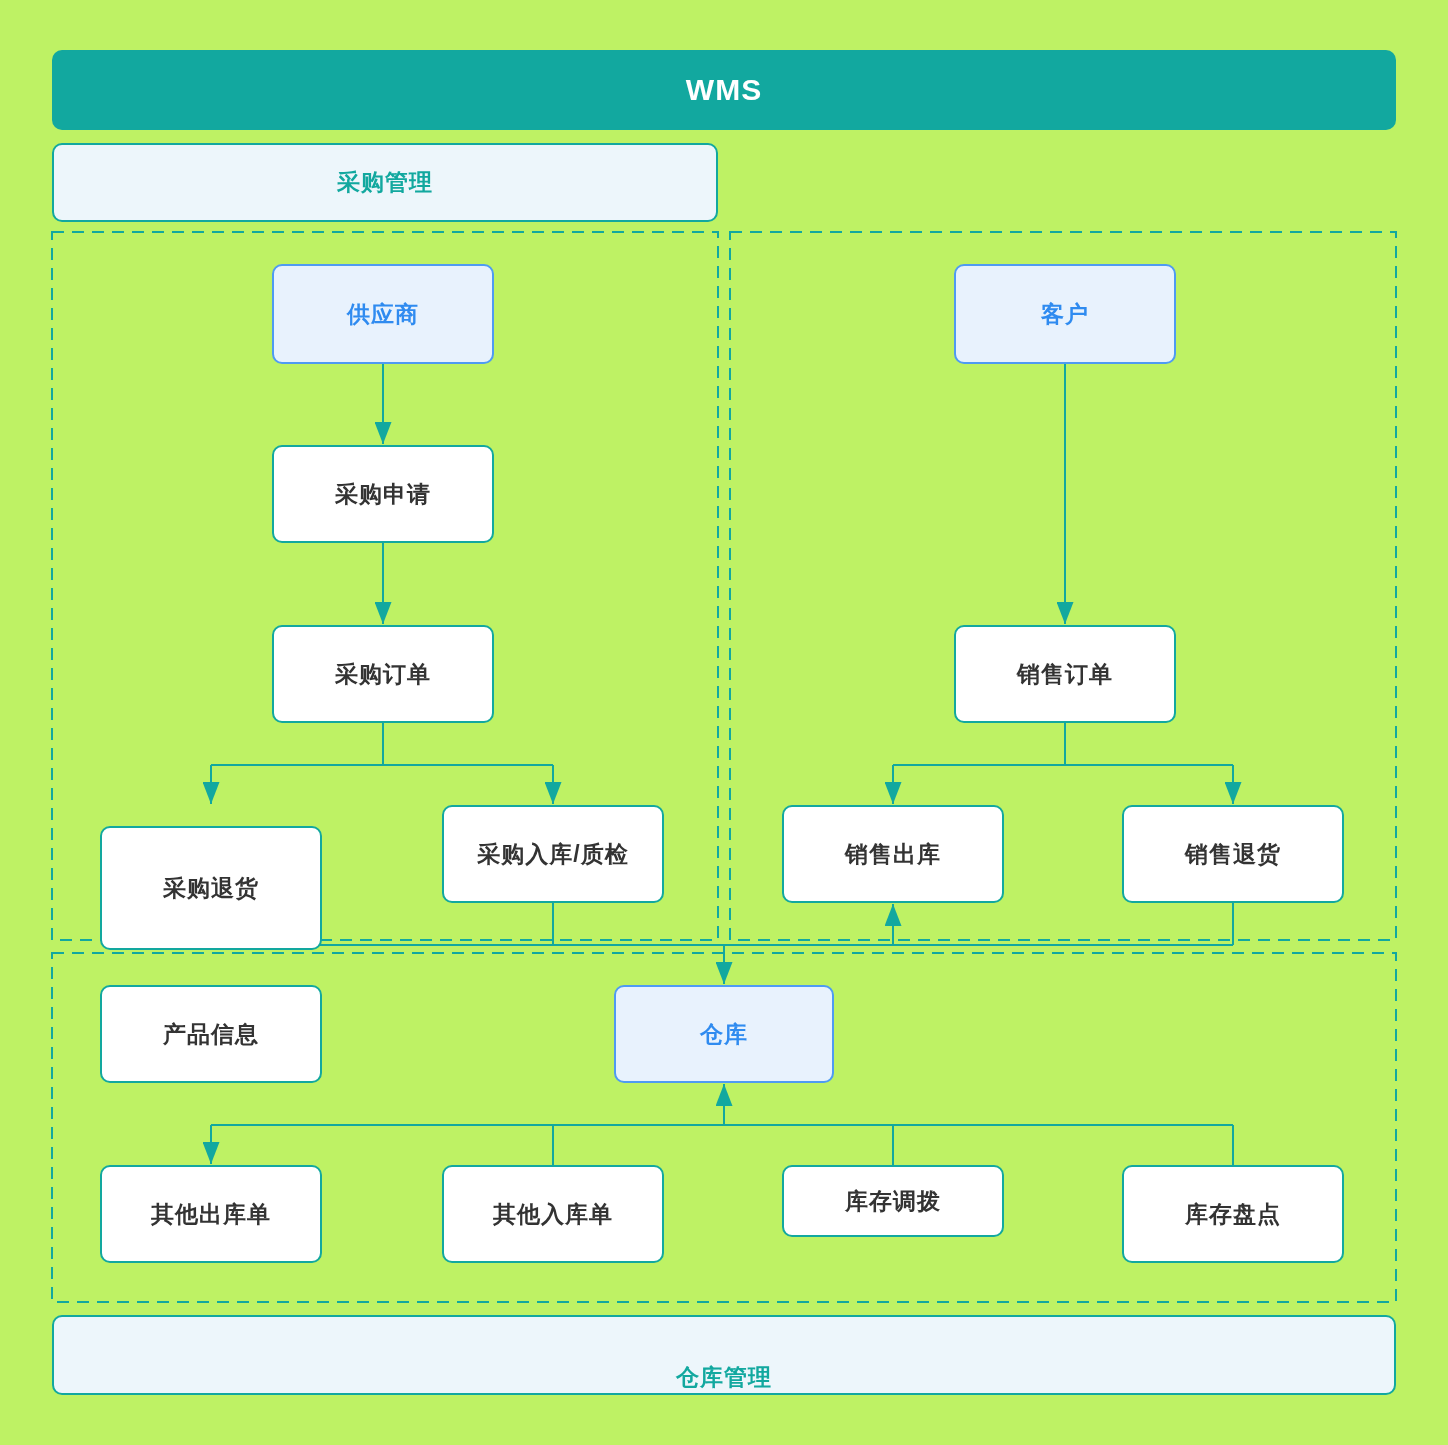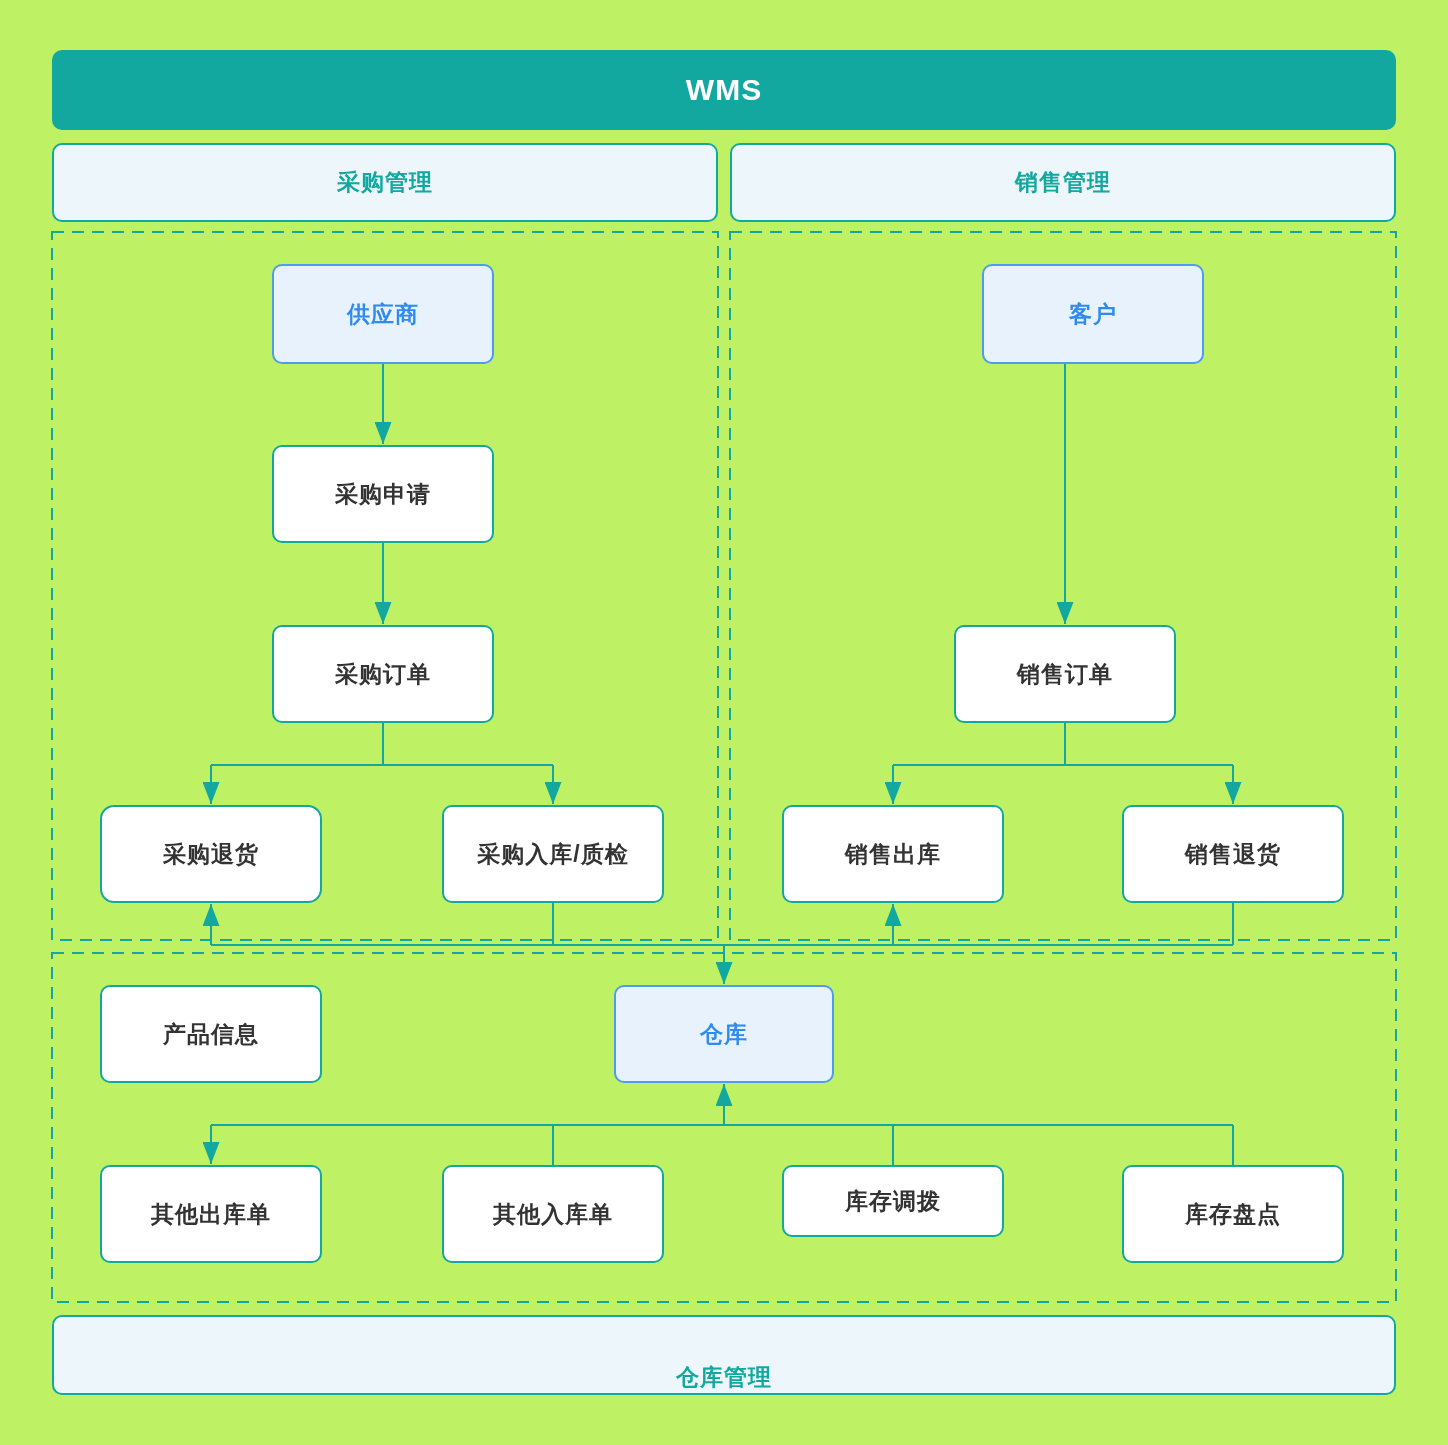--- a/index.html
+++ b/index.html
@@ -92,41 +92,38 @@
     </g>
   </svg>
 
   <div class="banner">
     <span>WMS</span>
   </div>
 
   <div class="section-header" style="left:52px;top:143px;width:666px;">
     <span>采购管理</span>
   </div>
-  <div class="section-header" style="left:730px;top:143px;width:666px;">
-    <span>销售管理</span>
-  </div>
 
   <div class="node highlight" style="left:272px;top:264px;width:222px;height:100px;">
     <span>供应商</span>
   </div>
   <div class="node" style="left:272px;top:445px;width:222px;height:98px;">
     <span>采购申请</span>
   </div>
   <div class="node" style="left:272px;top:625px;width:222px;height:98px;justify-content:center;">
     <span>采购订单</span>
   </div>
-  <div class="node" style="left:100px;top:805px;width:222px;height:98px;border-radius:14px;">
+  <div class="node" style="left:100px;top:826px;width:222px;height:124px;">
     <span>采购退货</span>
   </div>
   <div class="node" style="left:442px;top:805px;width:222px;height:98px;">
     <span>采购入库/质检</span>
   </div>
 
-  <div class="node highlight" style="left:954px;top:264px;width:222px;height:100px;margin-left:28px;">
+  <div class="node highlight" style="left:954px;top:264px;width:222px;height:100px;">
     <span>客户</span>
   </div>
   <div class="node" style="left:954px;top:625px;width:222px;height:98px;">
     <span>销售订单</span>
   </div>
   <div class="node" style="left:782px;top:805px;width:222px;height:98px;">
     <span>销售出库</span>
   </div>
   <div class="node" style="left:1122px;top:805px;width:222px;height:98px;">
     <span>销售退货</span>

